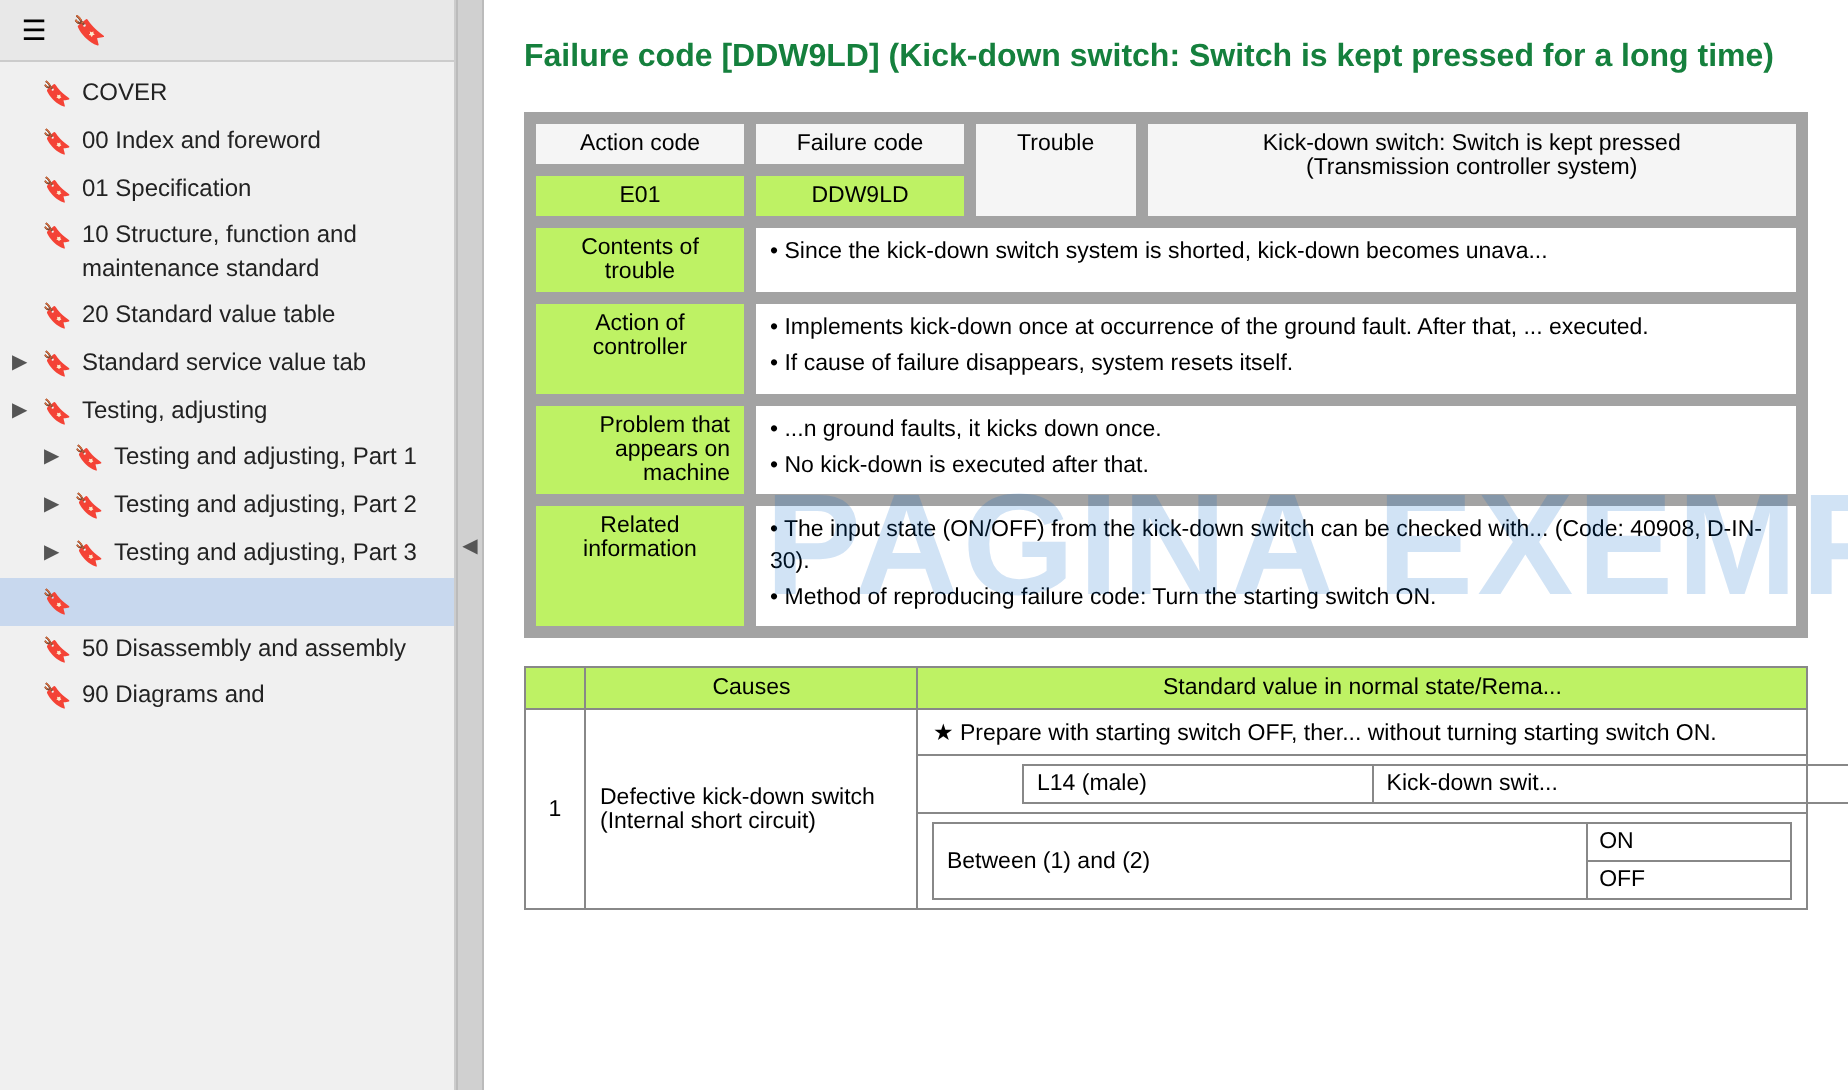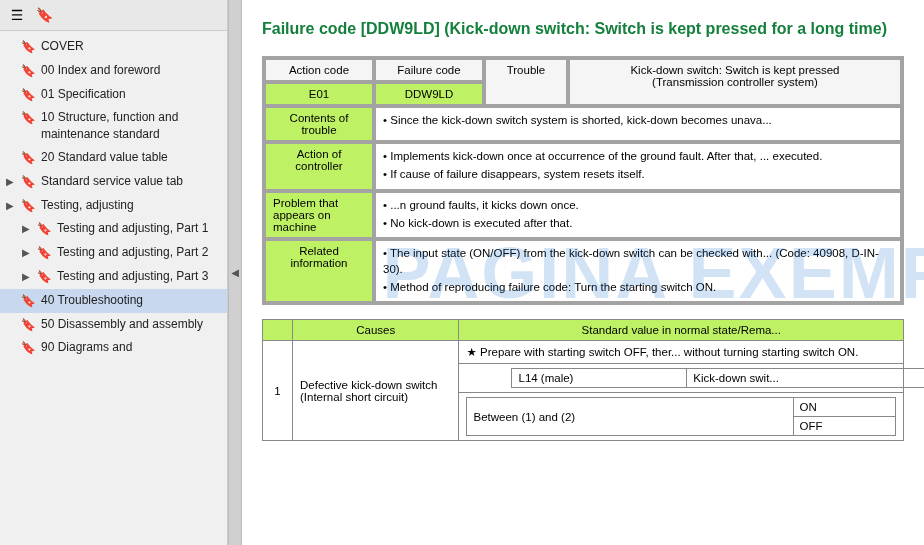--- a/index.html
+++ b/index.html
@@ -92,21 +92,21 @@
       color: #15803d;
     }
     
     .info-table {
       border-collapse: collapse;
       width: 100%;
       margin-bottom: 14px;
       font-size: 11.5px;
     }
     .info-table td, .info-table th {
-      border: 4px solid #a3a3a3;
+      border: 6px solid #a3a3a3;
       padding: 4px 7px;
       vertical-align: top;
     }
     .info-table th {
       background: #f5f5f5;
       text-align: center;
       font-weight: normal;
     }
     .label-cell {
       background: #bef264;
@@ -213,21 +213,20 @@
         <span class="label">Testing and adjusting, Part 2</span>
       </div>
       <div class="nav-item" style="padding-left: 22px;">
         <span class="arrow">▶</span>
         <span class="bookmark-icon">🔖</span>
         <span class="label">Testing and adjusting, Part 3</span>
       </div>
       <div class="nav-item active" style="padding-left: 6px;">
         <span class="arrow"></span>
         <span class="bookmark-icon">🔖</span>
-        <span class="label">40 Troubleshooting</span>
       </div>
       <div class="nav-item" style="padding-left: 6px;">
         <span class="arrow"></span>
         <span class="bookmark-icon">🔖</span>
         <span class="label">50 Disassembly and assembly</span>
       </div>
       <div class="nav-item" style="padding-left: 6px;">
         <span class="arrow"></span>
         <span class="bookmark-icon">🔖</span>
         <span class="label">90 Diagrams and</span>
@@ -267,21 +266,21 @@
       <tr>
         <td class="label-cell" style="text-align:center;">Action of<br>controller</td>
         <td colspan="3">
           <ul class="bullet-list">
             <li>Implements kick-down once at occurrence of the ground fault. After that, ... executed.</li>
             <li>If cause of failure disappears, system resets itself.</li>
           </ul>
         </td>
       </tr>
       <tr>
-        <td class="label-cell" style="text-align:left;">Problem that<br>appears on<br>machine</td>
+        <td class="label-cell" style="text-align:right;">Problem that<br>appears on<br>machine</td>
         <td colspan="3">
           <ul class="bullet-list">
             <li>...n ground faults, it kicks down once.</li>
             <li>No kick-down is executed after that.</li>
           </ul>
         </td>
       </tr>
       <tr>
         <td class="label-cell" style="text-align:center;">Related<br>information</td>
         <td colspan="3">

